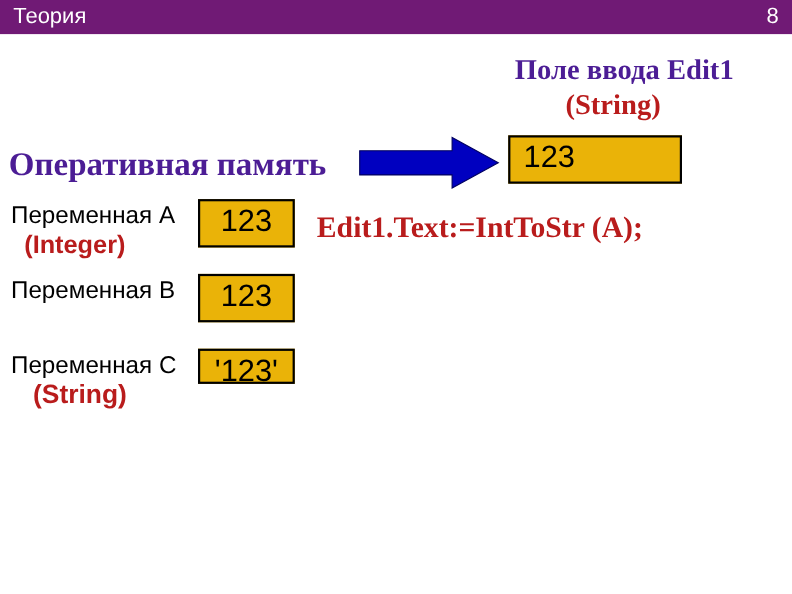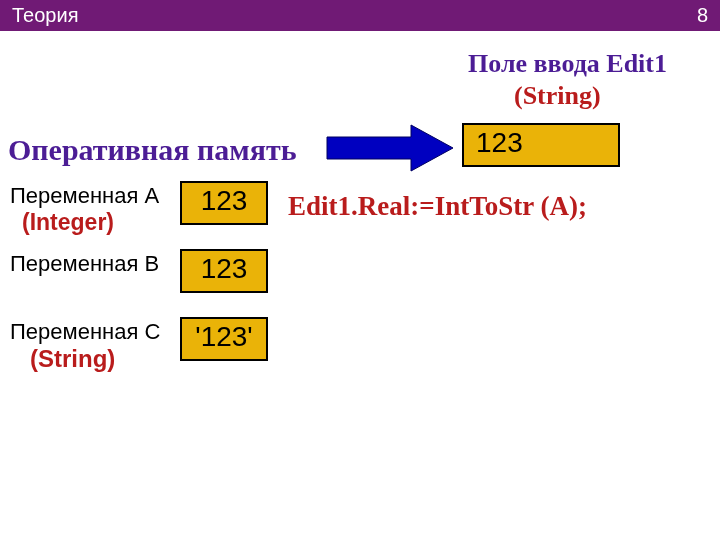--- a/index.html
+++ b/index.html
@@ -5,21 +5,21 @@
   html,body{margin:0;padding:0;width:720px;height:540px;font-family:"Times New Roman",serif;background:#fff;overflow:hidden}
   .header{background:#701a75;color:#fff;font-weight:normal;font-size:20px;padding:4px 12px;display:flex;justify-content:space-between;font-family:Arial,sans-serif}
   .content{position:relative;width:720px;height:508px}
   .abs{position:absolute}
   .blue{color:#4c1d95;font-weight:bold}
   .red{color:#b91c1c;font-weight:bold}
   .sans{font-family:Arial,sans-serif}
   .box{border:2px solid #000;background:#eab308;font-family:Arial,sans-serif;font-size:28px;display:flex;padding:2px 10px;box-sizing:border-box}
   .boxA{left:180px;top:150px;width:88px;height:44px;justify-content:center}
   .boxB{left:180px;top:218px;width:88px;height:44px;justify-content:center}
-  .boxC{left:180px;top:286px;width:88px;height:44px;justify-content:center}
+  .boxC{left:180px;top:286px;width:88px;height:32px;justify-content:center}
   .fld{left:462px;top:92px;width:158px;height:44px;padding-left:12px}
   .heading{left:8px;top:102px;font-size:30px}
   .lblA1{left:10px;top:152px;font-size:22px}
   .lblA2{left:22px;top:178px;font-size:23px}
   .lblB1{left:10px;top:220px;font-size:22px}
   .lblB2{left:40px;top:246px;font-size:24px}
   .lblC1{left:10px;top:288px;font-size:22px}
   .lblC2{left:30px;top:314px;font-size:24px}
   .fldTitle{left:468px;top:18px;font-size:26px}
   .fldType{left:514px;top:50px;font-size:26px}
@@ -61,15 +61,15 @@
   <div class="abs blue fldTitle">Поле ввода Edit1</div>
   <div class="abs red fldType">(String)</div>
   <div class="abs box fld">
       <span>123</span>
     </div>
 
   <svg class="abs arrow" width="130" height="50">
     <polygon points="2,14 86,14 86,2 128,25 86,48 86,36 2,36" fill="#0000c0" stroke="#000060" stroke-width="1"></polygon>
   </svg>
 
-  <div class="abs red code code1">Edit1.Real:=IntToStr (A);</div>
+  <div class="abs red code code1">Edit1.Text:=IntToStr (A);</div>
 
 </div>
 
 </body></html>

